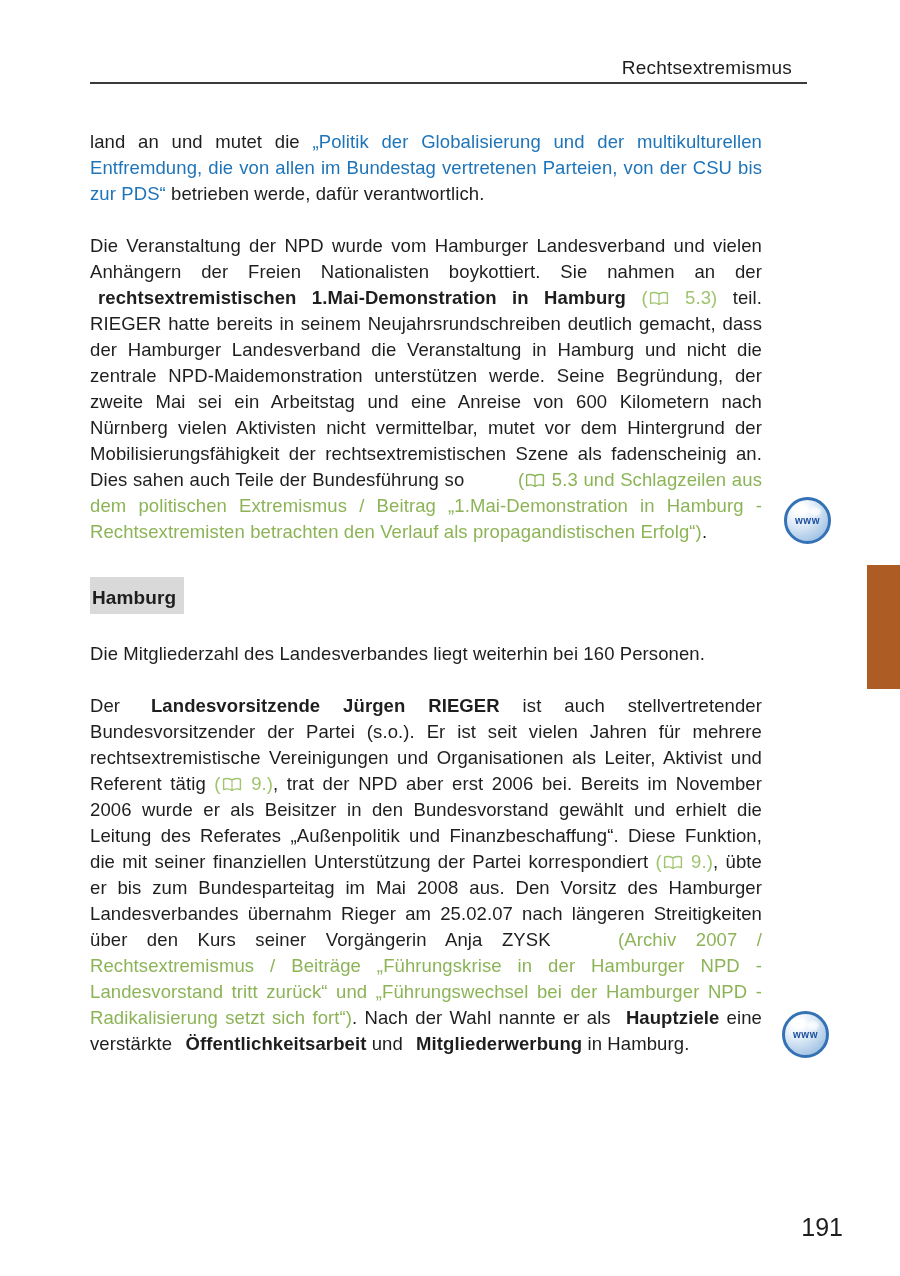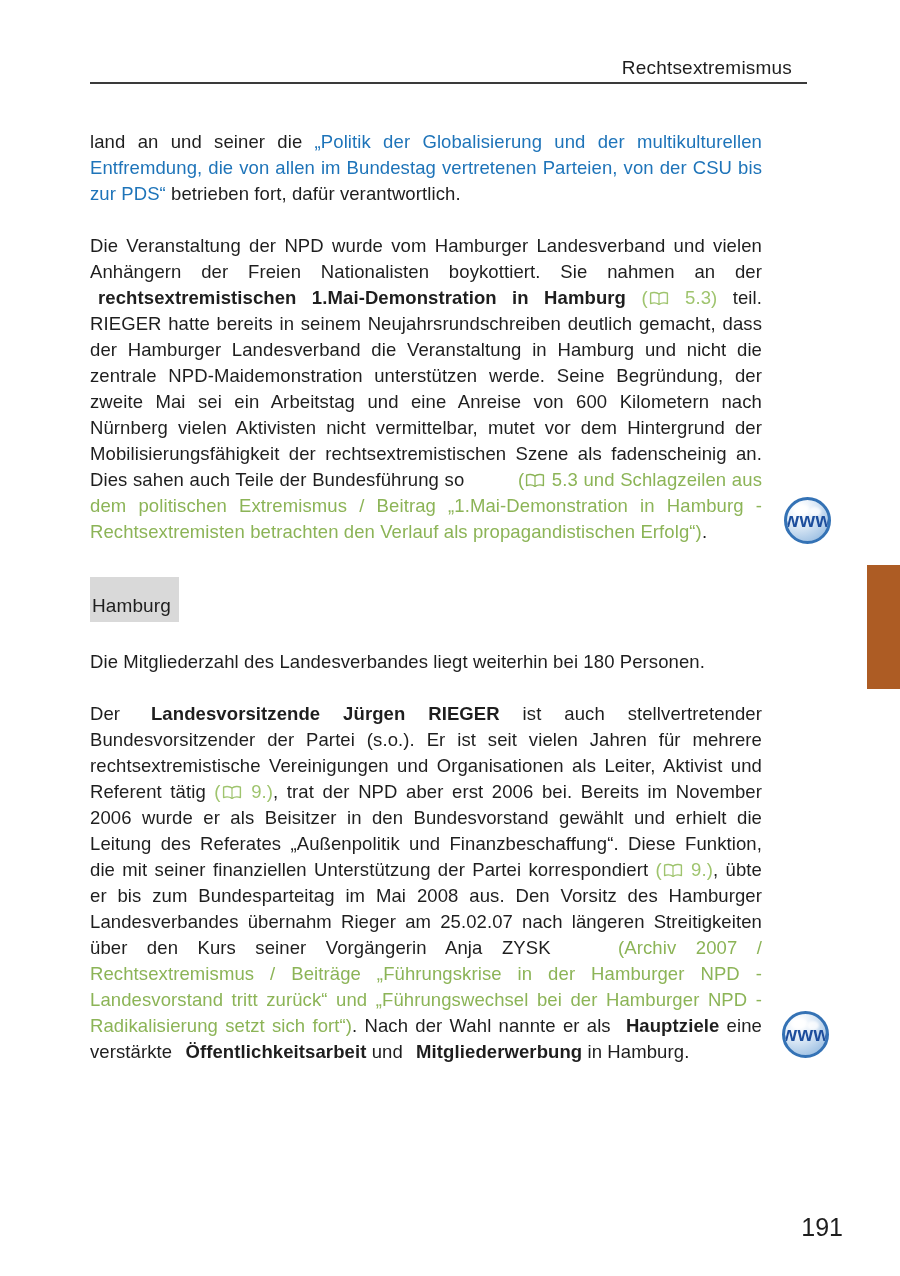--- a/index.html
+++ b/index.html
@@ -27,31 +27,31 @@
   .body-paragraph{margin:0 0 26px 0;}
   .seg-bold{font-weight:bold;margin-left:8px;}
   .seg-blue{color:var(--blue-link);}
   .seg-green{color:var(--green-link);margin-left:48px;}
   .seg-green-ref{color:var(--green-ref);}
   .section-heading{
     margin:32px 0 27px 0;font-size:19px;line-height:26px;
   }
   .section-heading .heading-text{
     display:inline-block;background:var(--highlight-bg);
-    font-weight:normal;padding:16px 8px 3px 2px;
+    font-weight:bold;padding:8px 8px 3px 2px;
   }
   .book-icon{display:inline-block;vertical-align:-2px;margin:0 1px;}
   .book-icon svg{display:block;}
   .www-icon{
     position:absolute;width:47px;height:47px;border-radius:50%;
     box-sizing:border-box;border:3px solid #3472b5;
     background:
       radial-gradient(circle at 30% 22%, #ffffff 0%, #f2f7fc 22%, #d6e5f4 45%, #aecbe8 72%, #86afd9 100%);
     display:flex;align-items:center;justify-content:center;
-    color:#1c4d9c;font-weight:bold;font-size:20px;letter-spacing:.5px;
+    color:#1c4d9c;font-weight:bold;font-size:10px;letter-spacing:.5px;
     cursor:pointer;overflow:hidden;
   }
   .www-icon::before{
     content:"";position:absolute;left:6px;top:4px;width:16px;height:11px;
     background:#ffffff;border-radius:50%;opacity:.85;filter:blur(1px);
   }
   .www-icon::after{
     content:"";position:absolute;right:7px;top:7px;width:12px;height:9px;
     background:#ffffff;border-radius:50%;opacity:.75;filter:blur(1px);
   }
@@ -69,30 +69,30 @@
 </style>
 </head>
 <body>
 
 <div class="page">
 
   <div class="running-header">Rechtsextremismus</div>
   <div class="header-rule"></div>
 
   <div class="text-column">
-      <p class="body-paragraph"><span class="seg-normal">land an und seiner die </span><span class="seg-blue">„Politik der Globalisierung und der multikulturellen Entfremdung, die von allen im Bundestag vertretenen Parteien, von der CSU bis zur PDS“</span><span class="seg-normal"> betrieben fort, dafür verantwortlich.</span></p>
+      <p class="body-paragraph"><span class="seg-normal">land an und mutet die </span><span class="seg-blue">„Politik der Globalisierung und der multikulturellen Entfremdung, die von allen im Bundestag vertretenen Parteien, von der CSU bis zur PDS“</span><span class="seg-normal"> betrieben werde, dafür verantwortlich.</span></p>
       <p class="body-paragraph"><span class="seg-normal">Die Veranstaltung der NPD wurde vom Hamburger Landesverband und vielen Anhängern der Freien Nationalisten boykottiert. Sie nahmen an der </span><span class="seg-bold">rechtsextremistischen 1.Mai-Demonstration in Hamburg</span><span class="seg-normal"> </span><span class="seg-green-ref">(<span class="book-icon"><svg width="20" height="15" viewBox="0 0 20 15">
               <path d="M10 3 C7.6 1.2, 3.6 1.2, 1.6 2.2 L1.6 12.6 C3.6 11.8, 7.6 11.8, 10 13.4 C12.4 11.8, 16.4 11.8, 18.4 12.6 L18.4 2.2 C16.4 1.2, 12.4 1.2, 10 3 Z" fill="none" stroke="#9fc46e" stroke-width="1.4" stroke-linejoin="round"></path>
               <line x1="10" y1="3" x2="10" y2="13.4" stroke="#9fc46e" stroke-width="1.2"></line>
             </svg></span> 5.3)</span><span class="seg-normal"> teil. RIEGER hatte bereits in seinem Neujahrsrundschreiben deutlich gemacht, dass der Hamburger Landesverband die Veranstaltung in Hamburg und nicht die zentrale NPD-Maidemonstration unterstützen werde. Seine Begründung, der zweite Mai sei ein Arbeitstag und eine Anreise von 600 Kilometern nach Nürnberg vielen Aktivisten nicht vermittelbar, mutet vor dem Hintergrund der Mobilisierungsfähigkeit der rechtsextremistischen Szene als fadenscheinig an. Dies sahen auch Teile der Bundesführung so </span><span class="seg-green">(<span class="book-icon"><svg width="20" height="15" viewBox="0 0 20 15">
               <path d="M10 3 C7.6 1.2, 3.6 1.2, 1.6 2.2 L1.6 12.6 C3.6 11.8, 7.6 11.8, 10 13.4 C12.4 11.8, 16.4 11.8, 18.4 12.6 L18.4 2.2 C16.4 1.2, 12.4 1.2, 10 3 Z" fill="none" stroke="#8cb457" stroke-width="1.4" stroke-linejoin="round"></path>
               <line x1="10" y1="3" x2="10" y2="13.4" stroke="#8cb457" stroke-width="1.2"></line>
             </svg></span> 5.3 und Schlagzeilen aus dem politischen Extremismus / Beitrag „1.Mai-Demonstration in Hamburg - Rechtsextremisten betrachten den Verlauf als propagandistischen Erfolg“)</span><span class="seg-normal">.</span></p>
       <h2 class="section-heading"><span class="heading-text">Hamburg</span></h2>
-      <p class="body-paragraph"><span class="seg-normal">Die Mitgliederzahl des Landesverbandes liegt weiterhin bei 180 Personen.</span></p>
+      <p class="body-paragraph"><span class="seg-normal">Die Mitgliederzahl des Landesverbandes liegt weiterhin bei 160 Personen.</span></p>
       <p class="body-paragraph"><span class="seg-normal">Der </span><span class="seg-bold">Landesvorsitzende Jürgen RIEGER</span><span class="seg-normal"> ist auch stellvertretender Bundesvorsitzender der Partei (s.o.). Er ist seit vielen Jahren für mehrere rechtsextremistische Vereinigungen und Organisationen als Leiter, Aktivist und Referent tätig </span><span class="seg-green-ref">(<span class="book-icon"><svg width="20" height="15" viewBox="0 0 20 15">
               <path d="M10 3 C7.6 1.2, 3.6 1.2, 1.6 2.2 L1.6 12.6 C3.6 11.8, 7.6 11.8, 10 13.4 C12.4 11.8, 16.4 11.8, 18.4 12.6 L18.4 2.2 C16.4 1.2, 12.4 1.2, 10 3 Z" fill="none" stroke="#9fc46e" stroke-width="1.4" stroke-linejoin="round"></path>
               <line x1="10" y1="3" x2="10" y2="13.4" stroke="#9fc46e" stroke-width="1.2"></line>
             </svg></span> 9.)</span><span class="seg-normal">, trat der NPD aber erst 2006 bei. Bereits im November 2006 wurde er als Beisitzer in den Bundesvorstand gewählt und erhielt die Leitung des Referates „Außenpolitik und Finanzbeschaffung“. Diese Funktion, die mit seiner finanziellen Unterstützung der Partei korrespondiert </span><span class="seg-green-ref">(<span class="book-icon"><svg width="20" height="15" viewBox="0 0 20 15">
               <path d="M10 3 C7.6 1.2, 3.6 1.2, 1.6 2.2 L1.6 12.6 C3.6 11.8, 7.6 11.8, 10 13.4 C12.4 11.8, 16.4 11.8, 18.4 12.6 L18.4 2.2 C16.4 1.2, 12.4 1.2, 10 3 Z" fill="none" stroke="#9fc46e" stroke-width="1.4" stroke-linejoin="round"></path>
               <line x1="10" y1="3" x2="10" y2="13.4" stroke="#9fc46e" stroke-width="1.2"></line>
             </svg></span> 9.)</span><span class="seg-normal">, übte er bis zum Bundesparteitag im Mai 2008 aus. Den Vorsitz des Hamburger Landesverbandes übernahm Rieger am 25.02.07 nach längeren Streitigkeiten über den Kurs seiner Vorgängerin Anja ZYSK </span><span class="seg-green">(Archiv 2007 / Rechtsextremismus / Beiträge „Führungskrise in der Hamburger NPD - Landesvorstand tritt zurück“ und „Führungswechsel bei der Hamburger NPD - Radikalisierung setzt sich fort“)</span><span class="seg-normal">. Nach der Wahl nannte er als </span><span class="seg-bold">Hauptziele</span><span class="seg-normal"> eine verstärkte </span><span class="seg-bold">Öffentlichkeitsarbeit</span><span class="seg-normal"> und </span><span class="seg-bold">Mitgliederwerbung</span><span class="seg-normal"> in Hamburg.</span></p>
     </div>
 
   <div class="www-icon www-icon-1">

